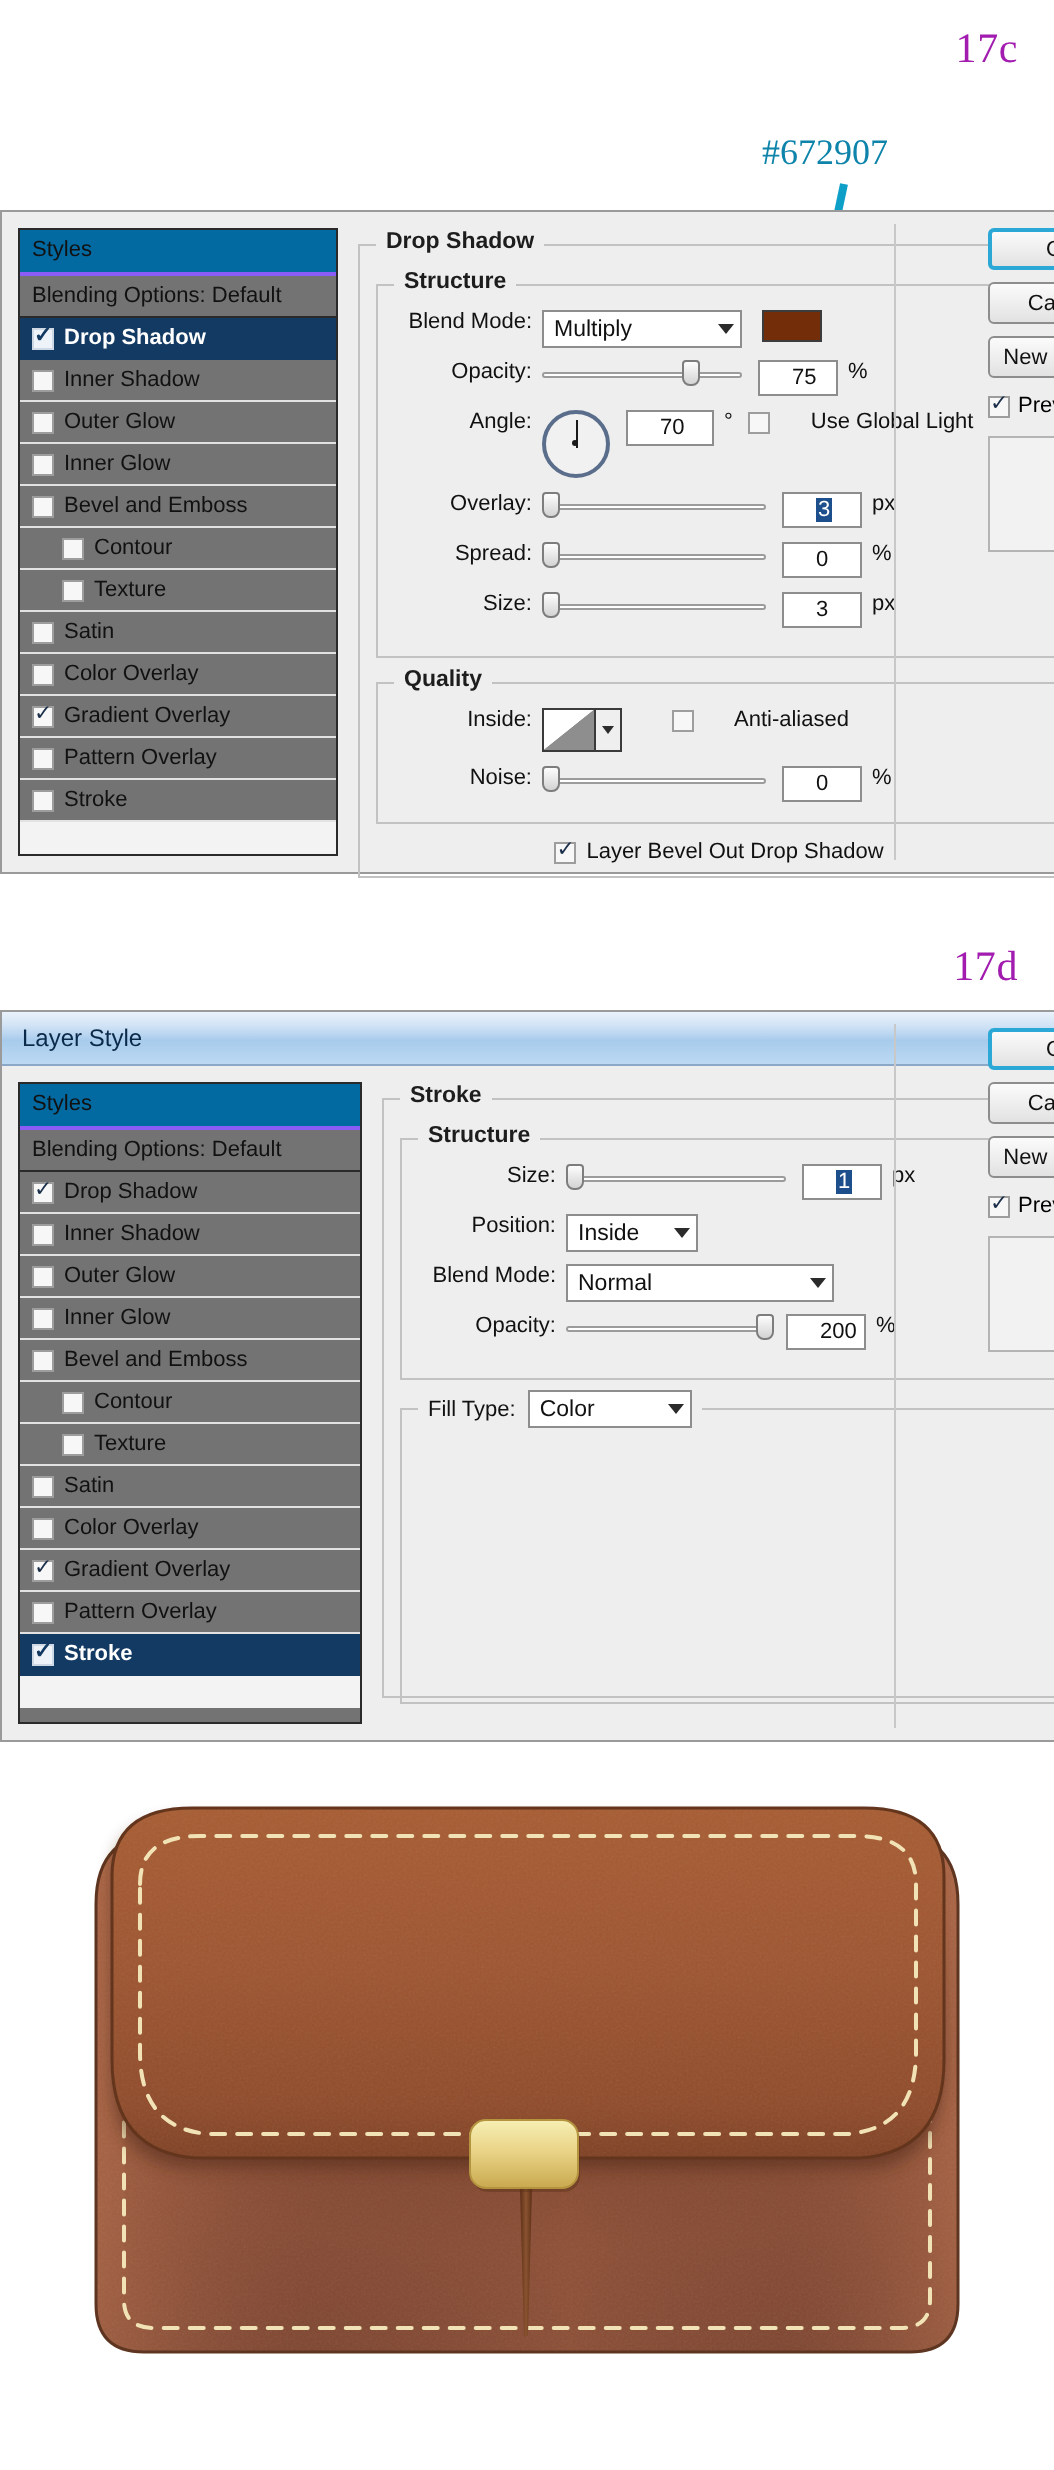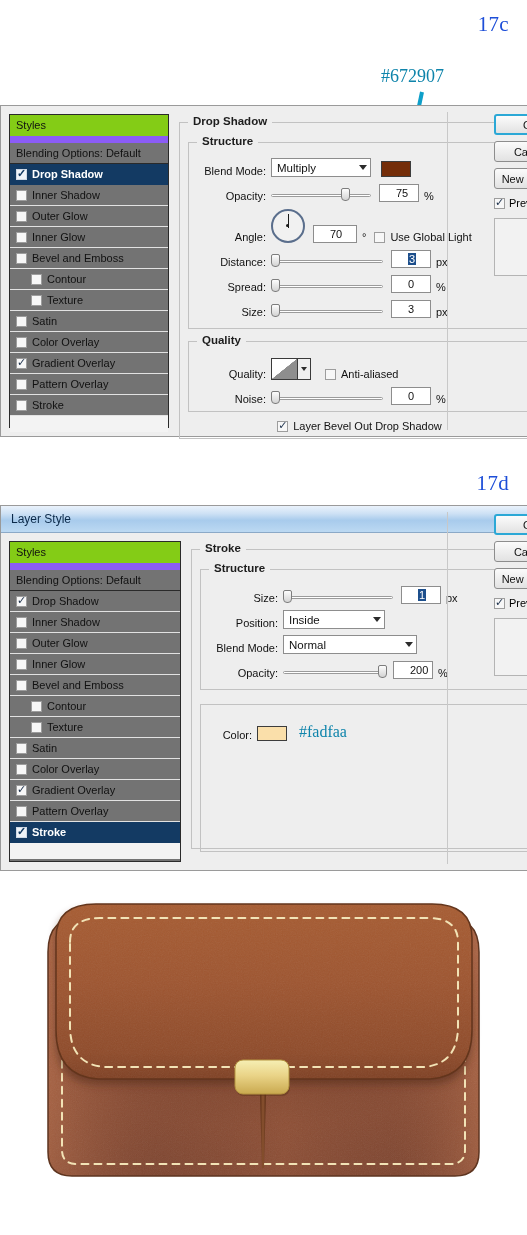--- a/index.html
+++ b/index.html
@@ -12,21 +12,21 @@
     position: relative;
     width: 527px;
     height: 1235px;
     background: #ffffff;
     overflow: hidden;
   }
 
   
   .fig-label {
     position: absolute;
-    color: #1d4ed8;
+    color: #a21caf;
     font-size: 21px;
     font-family: "Liberation Serif", serif;
     letter-spacing: 0.3px;
   }
   #fig-17c { right: 18px; top: 12px; }
   #fig-17d { right: 18px; top: 471px; }
 
   
   .hex-anno {
     position: absolute;
@@ -78,22 +78,22 @@
     border: 1px solid #2a2a2a;
     background: #f3f3f3;
     display: flex;
     flex-direction: column;
     font-size: 11px;
   }
   .styles-col.wide { width: 172px; flex: 0 0 172px; }
 
   .styles-head {
     padding: 4px 6px 5px 6px;
-    border-bottom: 7px solid #8b5cf6;
-    background: #84cc16;
+    border-bottom: 2px solid #8b5cf6;
+    background: #0369a1;
     color: #111;
   }
   .styles-list { flex: 1 1 auto; background:#737373; }
   .style-row {
     display: flex;
     align-items: center;
     gap: 5px;
     padding: 1px 6px;
     height: 21px;
     border-bottom: 1px solid #e2e2e2;
@@ -149,21 +149,21 @@
     background: #eeeeee;
     padding: 0 5px;
     font-size: 11.5px;
     font-weight: bold;
     color: #1d1d1d;
   }
   .group.outer { margin-top: 4px; padding: 10px 8px 6px 8px; }
 
   .row {
     display: flex;
-    align-items: flex-end;
+    align-items: flex-start;
     height: 22px;
     margin-bottom: 3px;
   }
   .row .lab {
     font-size: 11px;
     color: #111;
     text-align: right;
     flex: 0 0 auto;
     padding-right: 5px;
     white-space: nowrap;
@@ -290,21 +290,21 @@
   .contour-arrow .arrow {
     width: 0; height: 0;
     border-left: 3px solid transparent;
     border-right: 3px solid transparent;
     border-top: 4px solid #2b2b2b;
   }
 
   .inline-check {
     display: flex;
     align-items: center;
-    gap: 5px;
+    gap: 20px;
     font-size: 11px;
     color: #111;
   }
 
   .footer-check {
     display: flex;
     align-items: center;
     justify-content: center;
     gap: 5px;
     font-size: 11px;
@@ -497,21 +497,21 @@
                 <span>70</span>
               </div>
               <span class="unit">°</span>
               <div class="inline-check" style="margin-left:8px">
                 <span class="cb"></span>
                 <span>Use Global Light</span>
               </div>
             </div>
 
             <div class="row">
-              <span class="lab lab-w">Distance:</span>
+              <span class="lab lab-w">Overlay:</span>
               <div class="slider" style="width:112px">
                 <div class="track"></div>
                 <div class="knob" style="left:0px"></div>
               </div>
               <div class="numfield sel" style="margin-left:8px">
                 <span class="selnum">3</span>
               </div>
               <span class="unit">px</span>
             </div>
 
@@ -537,28 +537,28 @@
                 <span>3</span>
               </div>
               <span class="unit">px</span>
             </div>
           </div>
 
           <div class="group" style="margin-top:12px; padding-bottom:6px">
             <div class="legend">Quality</div>
 
             <div class="row" style="height:26px">
-              <span class="lab lab-w">Quality:</span>
+              <span class="lab lab-w">Inside:</span>
               <div class="contour-box">
                 <div class="contour-prev"></div>
                 <div class="contour-arrow">
                   <span class="arrow"></span>
                 </div>
               </div>
-              <div class="inline-check" style="margin-left:14px">
+              <div class="inline-check" style="margin-left:25px">
                 <span class="cb"></span>
                 <span>Anti-aliased</span>
               </div>
             </div>
 
             <div class="row" style="margin-bottom:0">
               <span class="lab lab-w">Noise:</span>
               <div class="slider" style="width:112px">
                 <div class="track"></div>
                 <div class="knob" style="left:0px"></div>
@@ -690,21 +690,21 @@
                 <div class="knob" style="left:0px"></div>
               </div>
               <div class="numfield sel" style="margin-left:8px">
                 <span class="selnum">1</span>
               </div>
               <span class="unit">px</span>
             </div>
 
             <div class="row">
               <span class="lab lab-w">Position:</span>
-              <div class="combo" style="width:102px">
+              <div class="combo" style="width:66px">
                 <span>Inside</span>
                 <span class="arrow"></span>
               </div>
             </div>
 
             <div class="row">
               <span class="lab lab-w">Blend Mode:</span>
               <div class="combo" style="width:134px">
                 <span>Normal</span>
                 <span class="arrow"></span>
@@ -718,26 +718,28 @@
                 <div class="knob" style="left:95px"></div>
               </div>
               <div class="numfield" style="margin-left:6px">
                 <span>200</span>
               </div>
               <span class="unit">%</span>
             </div>
           </div>
 
           <div class="group" style="margin-top:14px; height:148px; padding-top:14px">
-
-            <div class="row">
-              <span class="lab lab-w2" style="width:46px">Color:</span>
-              <div class="swatch small" style="background:#fadfaa"></div>
-              <span class="hex-inline">#fadfaa</span>
-            </div>
+            <div class="legend" style="display:flex; align-items:center; gap:6px; font-weight:normal; top:-10px;">
+              <span style="font-size:11px;color:#111">Fill Type:</span>
+              <span class="combo" style="width:82px; font-weight:normal">
+                <span>Color</span>
+                <span class="arrow"></span>
+              </span>
+            </div>
+
           </div>
         </div>
 
       </div>
 
       <div class="vdivider" style="right:92px"></div>
       <div class="btn-col">
         <div class="dlg-btn primary">OK</div>
         <div class="dlg-btn">Cancel</div>
         <div class="dlg-btn">New Style...</div>

